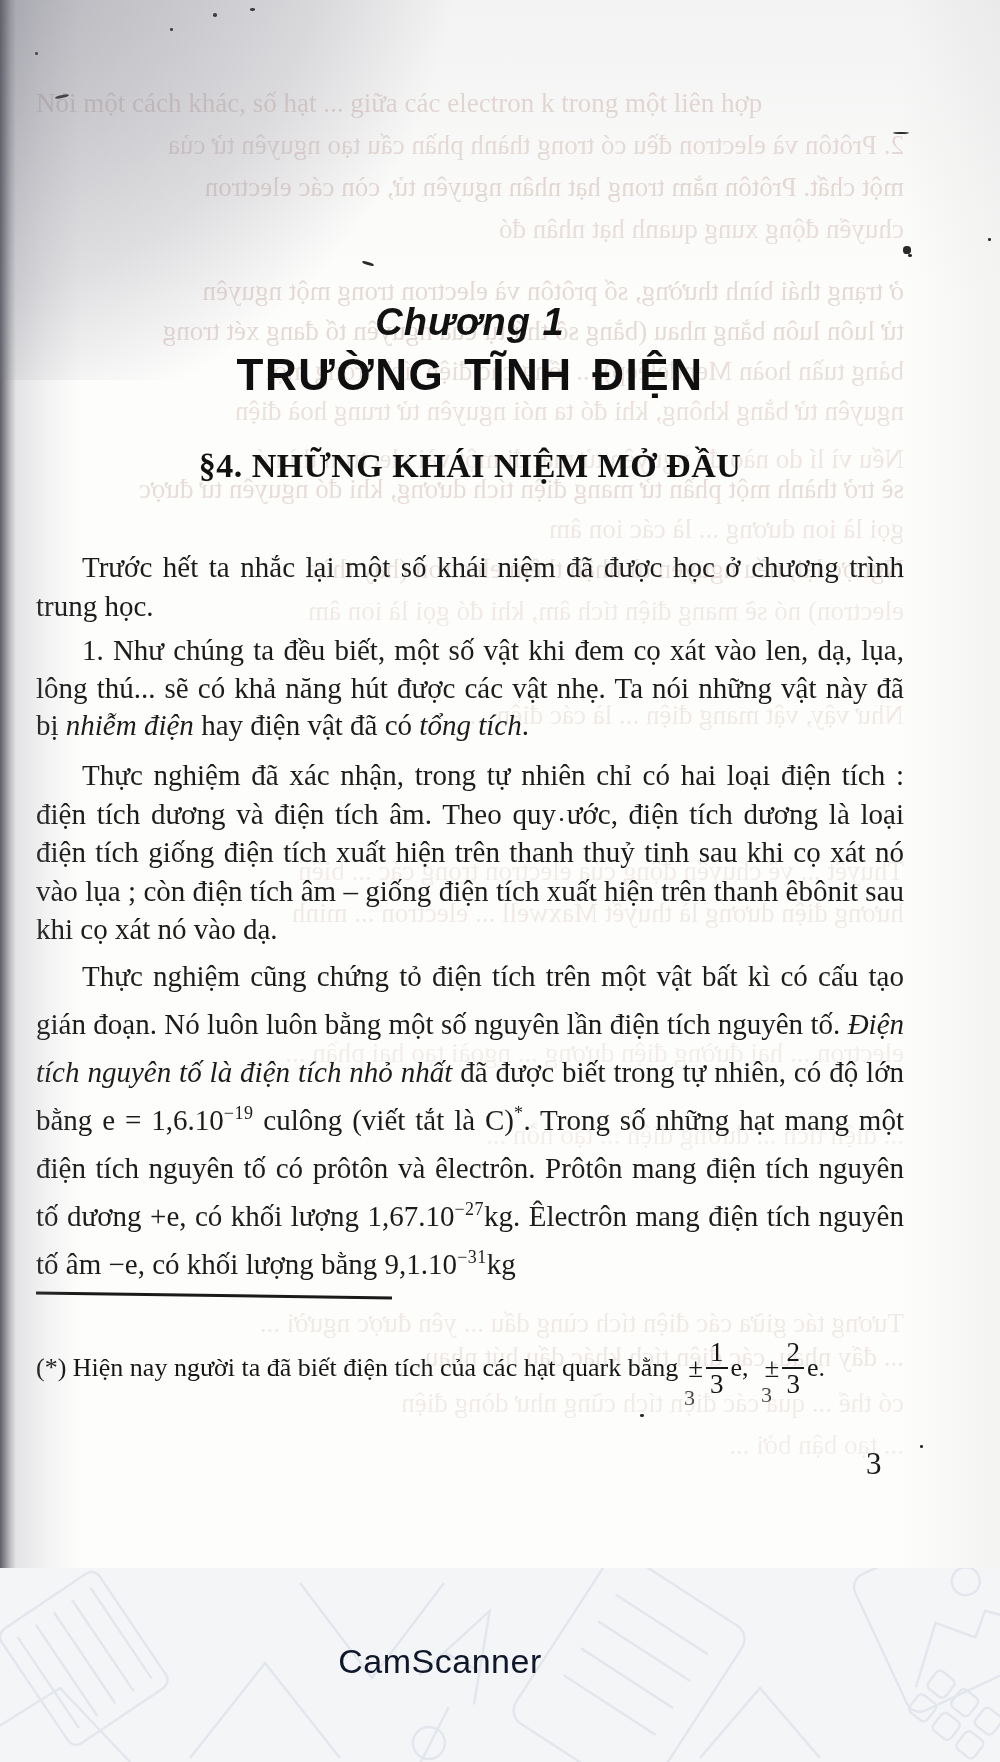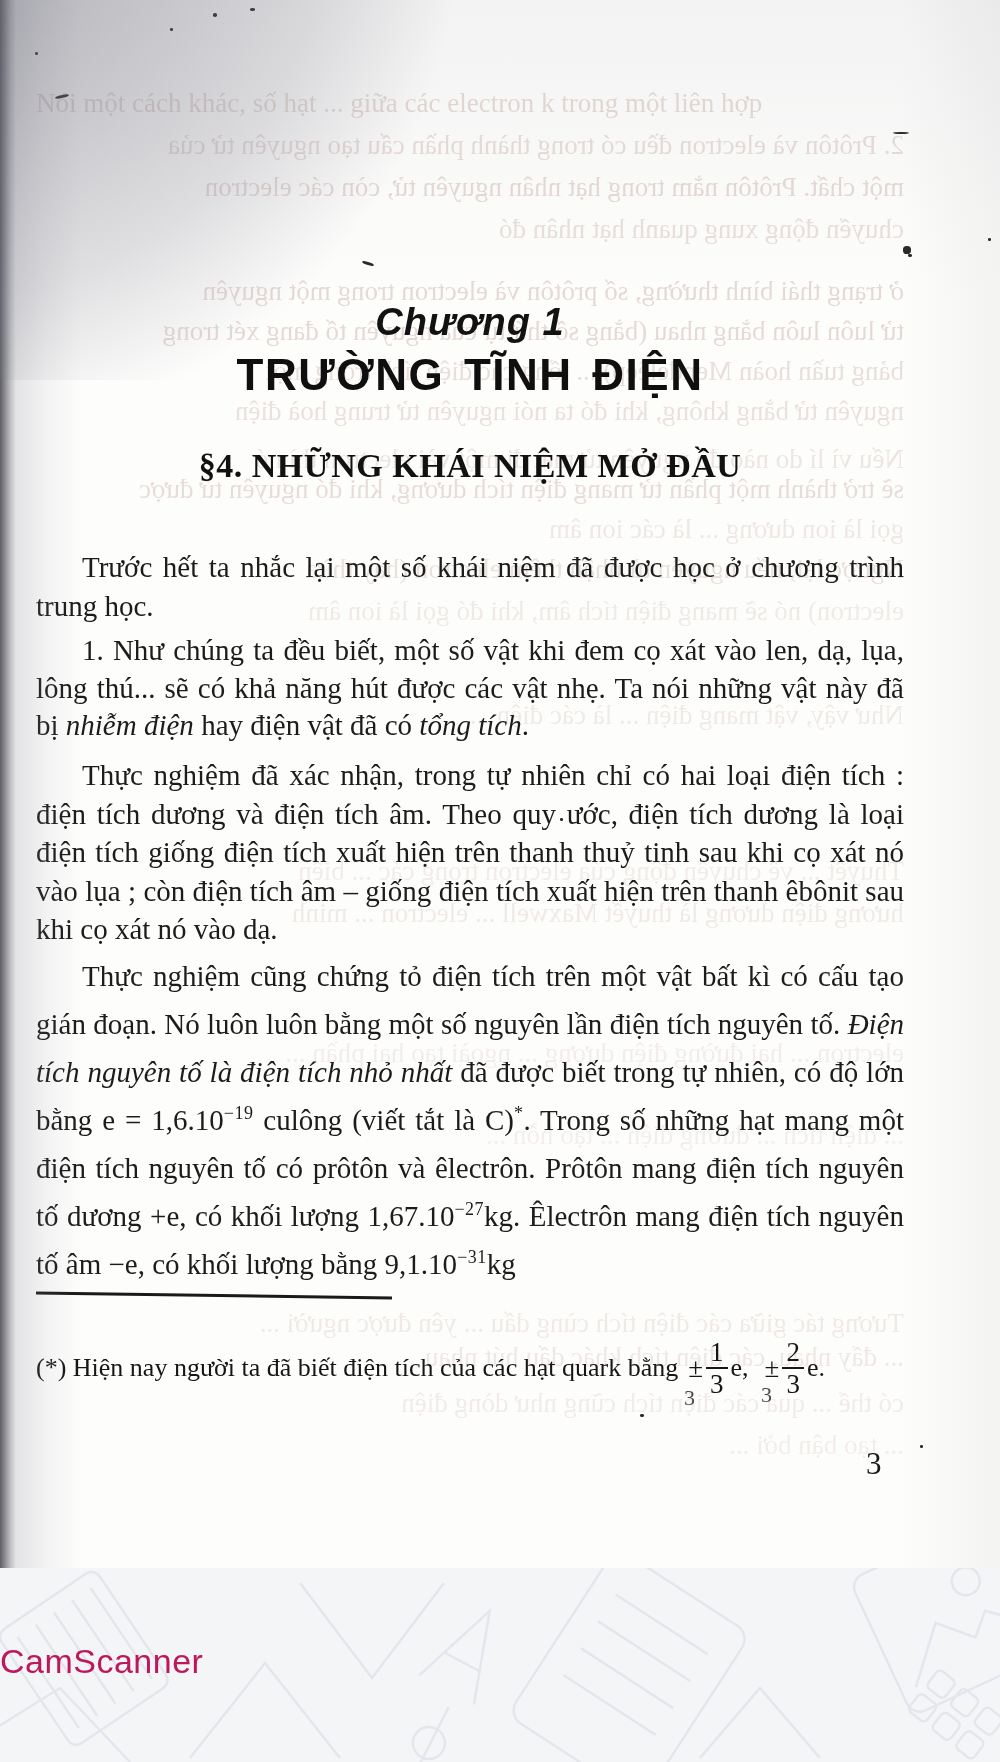--- a/index.html
+++ b/index.html
@@ -61,22 +61,22 @@
   .ghost.mir{transform:scaleX(-1);}
 
   
   #marks{position:absolute;left:0;top:0;width:1000px;height:100%;pointer-events:none;}
   .speck{position:absolute;background:#2a2a2a;border-radius:45%;}
   .stray{position:absolute;font-size:22px;color:#2c2c2c;opacity:0.85;font-family:"Liberation Serif",serif;}
 
   
   .footer{position:absolute;left:0;top:1568px;width:1000px;height:194px;background:#f4f5f7;overflow:hidden;}
   .footer svg{position:absolute;left:0;top:0;}
-  .brand{position:absolute;left:0;top:74px;width:880px;
-    font-family:"Liberation Sans", sans-serif;font-size:34px;color:#be185d;letter-spacing:0.5px;}
+  .brand{position:absolute;left:0;top:74px;width:880px;text-align:center;
+    font-family:"Liberation Sans", sans-serif;font-size:34px;color:#0f172a;letter-spacing:0.5px;}
 </style>
 </head>
 <body>
 
 <div class="scan-page">
 
   <div id="ghosts">
       <div class="ghost" style="top: 88px; opacity: 0.3;">Nói một cách khác, số hạt ... giữa các electron k trong một liên hợp</div>
       <div class="ghost mir" style="top: 130px; opacity: 0.28;">2. Prôtôn và electron đều có trong thành phần cấu tạo nguyên tử của</div>
       <div class="ghost mir" style="top: 172px; opacity: 0.3;">một chất. Prôtôn nằm trong hạt nhân nguyên tử, còn các electron</div>

